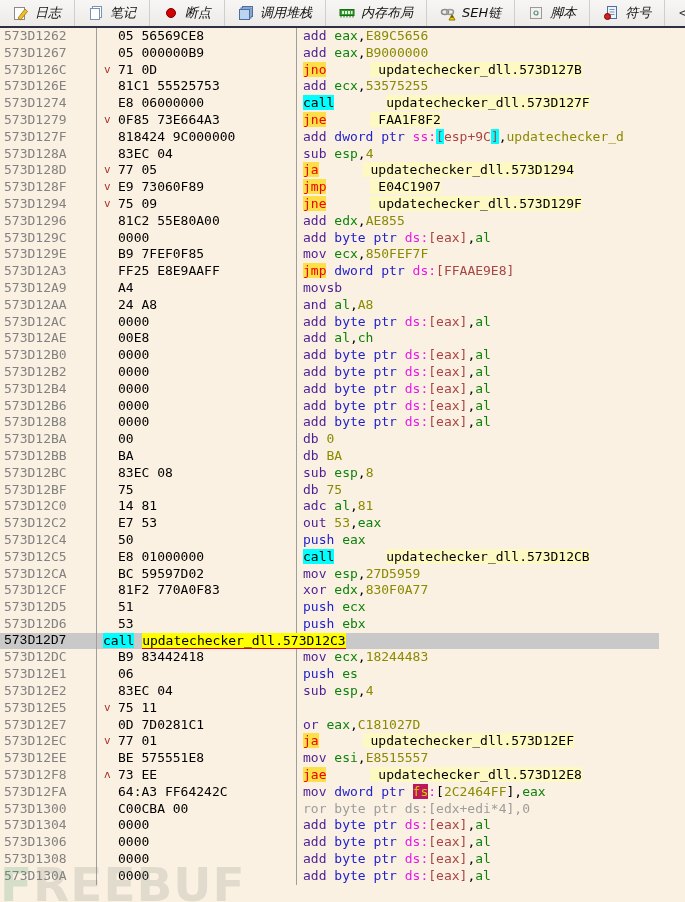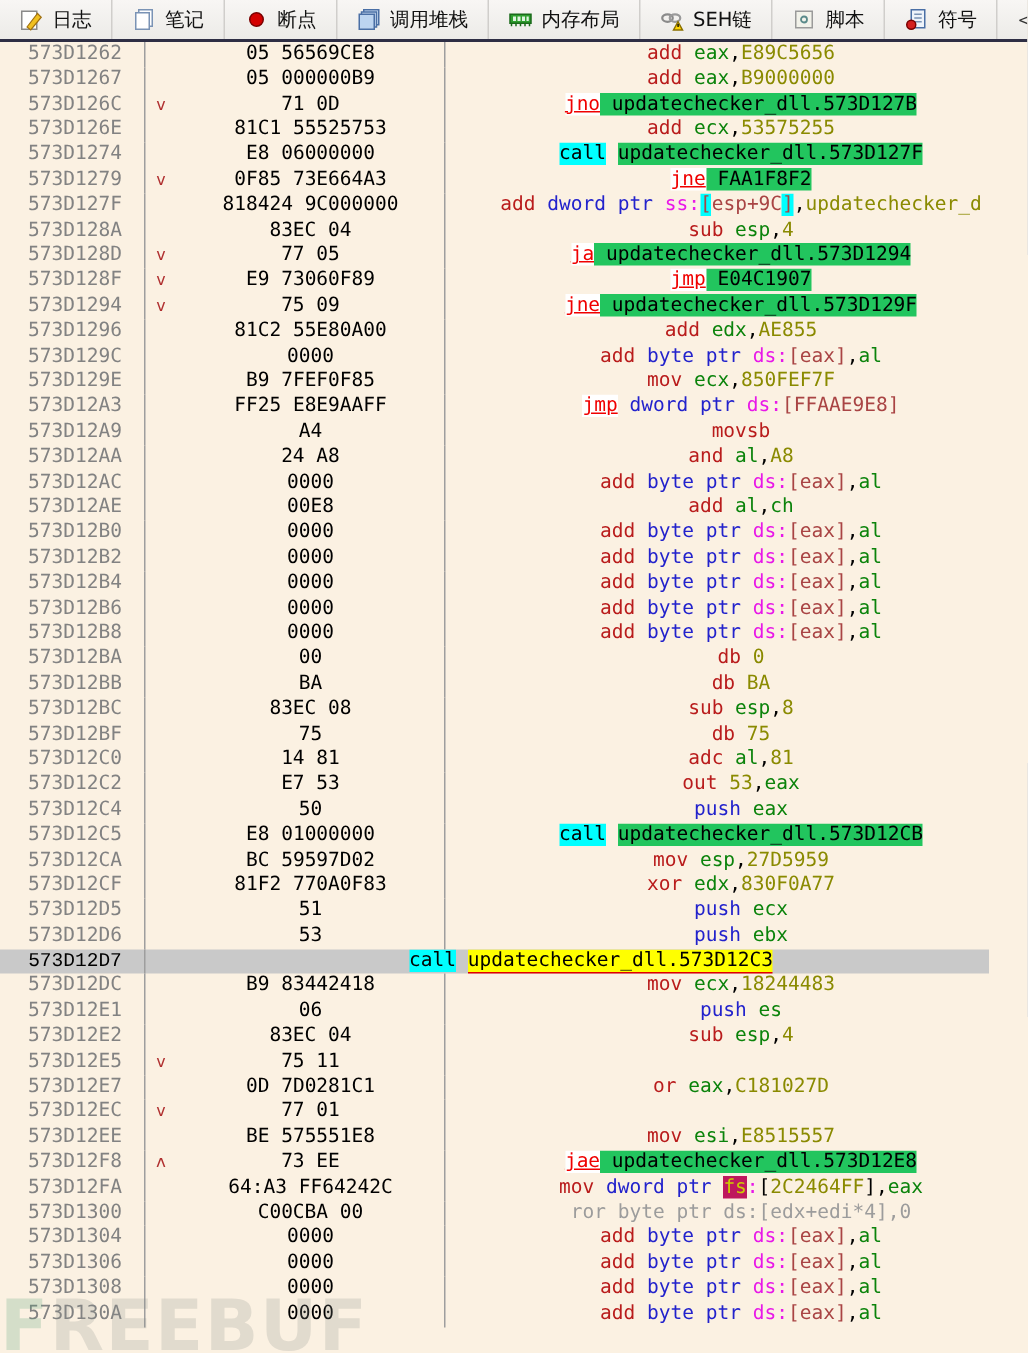--- a/index.html
+++ b/index.html
@@ -1,44 +1,44 @@
 <!DOCTYPE html>
 <html><head>
 <meta charset="utf-8">
 <style>
   html,body{margin:0;padding:0;background:#ddd;}
   .app{position:relative;width:685px;height:902px;overflow:hidden;background:#FBF1E2;
        font-family:"DejaVu Sans Mono","Liberation Mono",monospace;}
   
   .tabbar{display:flex;align-items:stretch;height:26px;background:linear-gradient(#f8f6f4,#ecebe8);
           border-bottom:2px solid #2e2e44;font-family:"DejaVu Sans","Liberation Sans",sans-serif;
-          font-size:13px;color:#111;overflow:hidden;}
+          font-size:13px;color:#111;overflow:hidden;font-style:italic;}
   .tab{display:flex;align-items:center;gap:6px;padding:0 13px;border-right:1px solid #d0cecb;
        white-space:nowrap;cursor:default;}
   .tab .ticon{display:inline-flex;width:16px;height:16px;align-items:center;justify-content:center;}
   
-  .disasm{position:absolute;top:28px;left:0;right:0;bottom:0;font-size:13px;text-align:center;}
+  .disasm{position:absolute;top:28px;left:0;right:0;bottom:0;font-size:13px;}
   .row{display:flex;height:16.81px;line-height:16.8px;white-space:pre;}
   .row.sel{background:linear-gradient(90deg,#C9C9C9 0,#C9C9C9 659px,rgba(0,0,0,0) 659px);}
   .addr{width:92px;padding-left:4px;color:#828282;border-right:1px solid #9e9e9e;flex:none;overflow:hidden;}
   .row.sel .addr{color:#000;font-family:Liberation Mono, monospace;}
   .bytes{width:178px;padding-left:21px;color:#000;border-right:1px solid #9e9e9e;flex:none;
          position:relative;overflow:hidden;}
   .arrow{position:absolute;left:7px;top:0;font-size:11px;color:#B03030;}
   .dis{flex:1;padding-left:6px;overflow:hidden;}
   
-  .t-mn{color:#b91c1c;}
+  .t-mn{color:#4c1d95;}
   .t-pl{color:#000;}
   .t-kw{color:#2222CC;}
   .t-seg{color:#E818E8;}
   .t-reg{color:#0B830B;}
   .t-imm{color:#8A8A00;}
   .t-mem{color:#A94444;}
-  .t-jcc{color:#F00000;background:#ffffff;text-decoration:underline;}
-  .t-tgt{color:#000;background:#22c55e;}
+  .t-jcc{color:#F00000;background:#fde047;}
+  .t-tgt{color:#000;background:#fef9c3;margin-left:44px;}
   .t-tgtu{color:#000000;background:#FFFF00;box-shadow:0 2px 0 0 #E00000;}
   .t-call{color:#000;background:#00FFFF;}
   .t-brc{color:#A94444;background:#00FFFF;}
   .t-fshl{color:#CCCC00;background:#be185d;}
   .t-gray{color:#9C9C9C;}
   
   .watermark{position:absolute;left:0px;bottom:-10px;font-family:"DejaVu Sans","Liberation Sans",sans-serif;
              font-weight:bold;font-size:47px;letter-spacing:1px;color:#8a8f8a;opacity:.22;
              pointer-events:none;user-select:none;}
   .watermark .wm-first{color:#4d9e73;}
@@ -171,21 +171,21 @@
       <div class="row"><span class="addr">573D12CA</span><span class="bytes">BC 59597D02</span><span class="dis"><span class="t-mn">mov </span><span class="t-reg">esp</span><span class="t-pl">,</span><span class="t-imm">27D5959</span></span></div>
       <div class="row"><span class="addr">573D12CF</span><span class="bytes">81F2 770A0F83</span><span class="dis"><span class="t-mn">xor </span><span class="t-reg">edx</span><span class="t-pl">,</span><span class="t-imm">830F0A77</span></span></div>
       <div class="row"><span class="addr">573D12D5</span><span class="bytes">51</span><span class="dis"><span class="t-kw">push</span><span class="t-pl"> </span><span class="t-reg">ecx</span></span></div>
       <div class="row"><span class="addr">573D12D6</span><span class="bytes">53</span><span class="dis"><span class="t-kw">push</span><span class="t-pl"> </span><span class="t-reg">ebx</span></span></div>
       <div class="row sel"><span class="addr">573D12D7</span><span class="dis"><span class="t-call">call</span><span class="t-pl"> </span><span class="t-tgtu">updatechecker_dll.573D12C3</span></span></div>
       <div class="row"><span class="addr">573D12DC</span><span class="bytes">B9 83442418</span><span class="dis"><span class="t-mn">mov </span><span class="t-reg">ecx</span><span class="t-pl">,</span><span class="t-imm">18244483</span></span></div>
       <div class="row"><span class="addr">573D12E1</span><span class="bytes">06</span><span class="dis"><span class="t-kw">push</span><span class="t-pl"> </span><span class="t-reg">es</span></span></div>
       <div class="row"><span class="addr">573D12E2</span><span class="bytes">83EC 04</span><span class="dis"><span class="t-mn">sub </span><span class="t-reg">esp</span><span class="t-pl">,</span><span class="t-imm">4</span></span></div>
       <div class="row"><span class="addr">573D12E5</span><span class="bytes"><span class="arrow">v</span>75 11</span></div>
       <div class="row"><span class="addr">573D12E7</span><span class="bytes">0D 7D0281C1</span><span class="dis"><span class="t-mn">or </span><span class="t-reg">eax</span><span class="t-pl">,</span><span class="t-imm">C181027D</span></span></div>
-      <div class="row"><span class="addr">573D12EC</span><span class="bytes"><span class="arrow">v</span>77 01</span></div>
+      <div class="row"><span class="addr">573D12EC</span><span class="bytes"><span class="arrow">v</span>77 01</span><span class="dis"><span class="t-jcc">ja</span><span class="t-tgt"> updatechecker_dll.573D12EF</span></span></div>
       <div class="row"><span class="addr">573D12EE</span><span class="bytes">BE 575551E8</span><span class="dis"><span class="t-mn">mov </span><span class="t-reg">esi</span><span class="t-pl">,</span><span class="t-imm">E8515557</span></span></div>
       <div class="row"><span class="addr">573D12F8</span><span class="bytes"><span class="arrow">ʌ</span>73 EE</span><span class="dis"><span class="t-jcc">jae</span><span class="t-tgt"> updatechecker_dll.573D12E8</span></span></div>
       <div class="row"><span class="addr">573D12FA</span><span class="bytes">64:A3 FF64242C</span><span class="dis"><span class="t-mn">mov </span><span class="t-kw">dword ptr </span><span class="t-fshl">fs</span><span class="t-seg">:</span><span class="t-pl">[</span><span class="t-imm">2C2464FF</span><span class="t-pl">]</span><span class="t-pl">,</span><span class="t-reg">eax</span></span></div>
       <div class="row"><span class="addr">573D1300</span><span class="bytes">C00CBA 00</span><span class="dis"><span class="t-gray">ror byte ptr ds:[edx+edi*4],0</span></span></div>
       <div class="row"><span class="addr">573D1304</span><span class="bytes">0000</span><span class="dis"><span class="t-mn">add </span><span class="t-kw">byte ptr </span><span class="t-seg">ds:</span><span class="t-mem">[eax]</span><span class="t-pl">,</span><span class="t-reg">al</span></span></div>
       <div class="row"><span class="addr">573D1306</span><span class="bytes">0000</span><span class="dis"><span class="t-mn">add </span><span class="t-kw">byte ptr </span><span class="t-seg">ds:</span><span class="t-mem">[eax]</span><span class="t-pl">,</span><span class="t-reg">al</span></span></div>
       <div class="row"><span class="addr">573D1308</span><span class="bytes">0000</span><span class="dis"><span class="t-mn">add </span><span class="t-kw">byte ptr </span><span class="t-seg">ds:</span><span class="t-mem">[eax]</span><span class="t-pl">,</span><span class="t-reg">al</span></span></div>
       <div class="row"><span class="addr">573D130A</span><span class="bytes">0000</span><span class="dis"><span class="t-mn">add </span><span class="t-kw">byte ptr </span><span class="t-seg">ds:</span><span class="t-mem">[eax]</span><span class="t-pl">,</span><span class="t-reg">al</span></span></div>
     </div>
   <div class="watermark" id="watermark"><span class="wm-first">F</span>REEBUF</div>

